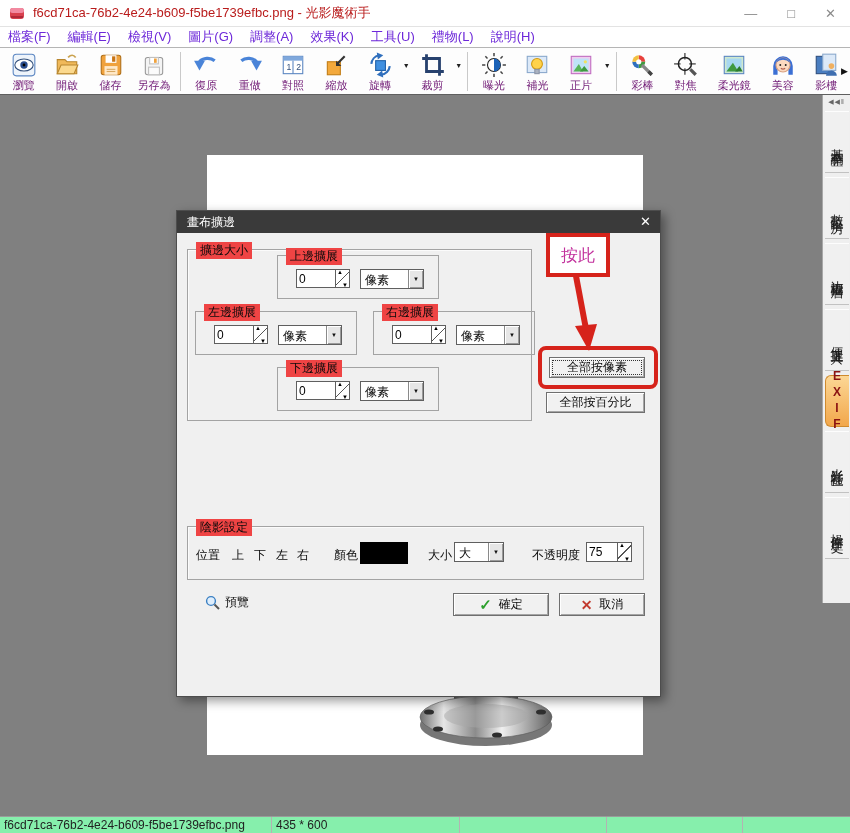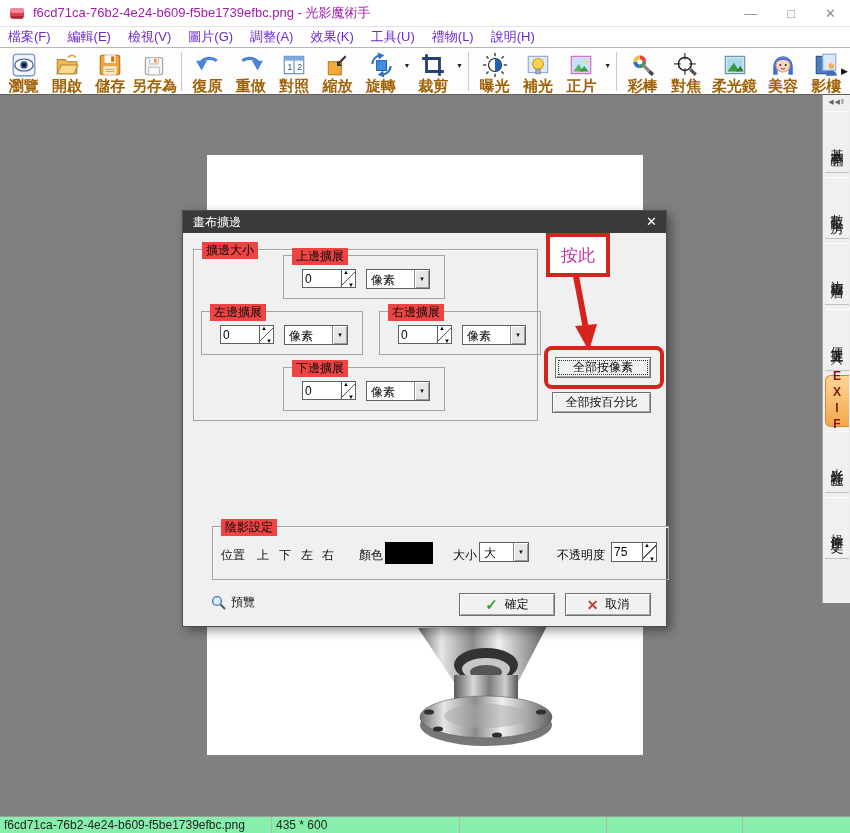--- a/index.html
+++ b/index.html
@@ -2,50 +2,50 @@
 <html><head>
 <meta charset="utf-8">
 <style>
   * { margin:0; padding:0; box-sizing:border-box; }
   html,body { width:850px; height:833px; }
   body { font-family:"Liberation Sans", sans-serif; position:relative; background:#808080; overflow:hidden; }
 
   
   .titlebar { position:absolute; left:0; top:0; width:850px; height:27px; background:#ffffff; border-bottom:1px solid #e3e3e3; display:flex; align-items:center; }
   .app-icon { width:16px; height:16px; margin:0 8px 0 9px; }
-  .win-title { font-size:13px; color:#a21caf; }
+  .win-title { font-size:13px; color:#b91c1c; }
   .win-controls { position:absolute; right:14px; top:0; height:27px; display:flex; align-items:center; gap:30px; }
   .win-controls span { color:#8a8a8a; font-size:13px; line-height:27px; cursor:default; }
 
   .menubar { position:absolute; left:0; top:27px; width:850px; height:21px; background:#ffffff; border-bottom:1px solid #b5b5b5; display:flex; align-items:center; gap:17px; padding-left:8px; }
   .menubar span { font-size:13px; color:#6d28d9;text-align:right; }
 
   
   .toolbar { position:absolute; left:0; top:48px; width:850px; height:47px; background:#fdfdfd; border-bottom:1px solid #5f5f5f; display:flex; align-items:stretch; padding:1px 2px 0 2px; }
   .titem { width:47px; display:flex; flex-direction:column; align-items:center; justify-content:flex-start; padding-top:2px; }
   .titem.wide { width:58px; }
   .ticon { height:27px; display:flex; align-items:center; justify-content:center; }
   .ticon svg { width:26px; height:26px; }
-  .tlabel { font-size:15px; color:#a16207; line-height:15px; white-space:nowrap;font-weight:bold; }
+  .tlabel { font-size:11px; color:#701a75; line-height:15px; white-space:nowrap; }
   .tsep { width:1px; background:#c9c9c9; margin:3px 4px; }
   .tcaret { width:10px; display:flex; align-items:center; justify-content:center; font-size:7px; color:#222; padding-bottom:12px; }
   .toverflow { position:absolute; right:2px; top:18px; font-size:9px; color:#111; }
 
   
   .workspace { position:absolute; left:0; top:95px; width:850px; height:721px; background:#808080; }
   .canvas { position:absolute; left:207px; top:60px; width:436px; height:600px; background:#ffffff; }
 
   
   .sidebar { position:absolute; left:822px; top:0px; width:28px; height:508px; background:#efefef; border-left:1px solid #a7a7a7; display:flex; flex-direction:column; align-items:center; }
   .collapse { height:14px; font-size:7px; color:#666; line-height:14px; letter-spacing:1px; }
   .stab { width:24px; height:62px; margin:2px 0; background:#f0f0f0; border-top:1px solid #fdfdfd; border-bottom:1px solid #c2c2c2; writing-mode:vertical-rl; text-orientation:upright; display:flex; align-items:center; justify-content:center; font-size:13px; color:#1a1a1a; letter-spacing:2px; cursor:default; }
   .stab.exif { height:52px; background:linear-gradient(180deg,#fcd795,#f2a74b); border:1px solid #cf8a2e; border-right:none; border-radius:6px 0 0 6px; color:#8a1212; font-weight:bold; font-size:12px; letter-spacing:2px; }
 
   
-  .dialog { position:absolute; left:182px; top:210px; width:485px; height:417px; background:#f0f0f0; border:1px solid #4d4d4d; box-shadow:4px 4px 10px rgba(0,0,0,.4); z-index:5; font-size:12px; color:#0a0a0a; }
+  .dialog { position:absolute; left:176px; top:210px; width:485px; height:487px; background:#f0f0f0; border:1px solid #4d4d4d; box-shadow:4px 4px 10px rgba(0,0,0,.4); z-index:5; font-size:12px; color:#0a0a0a; }
   .dlg-titlebar { position:absolute; left:0; top:0; width:100%; height:22px; background:#3a3a3a; color:#fff; display:flex; align-items:center; padding-left:10px; font-size:12px; }
   .dlg-close { position:absolute; right:9px; top:0; line-height:22px; font-size:13px; color:#fff; cursor:default; }
 
   .gbox { position:absolute; border:1px solid #a3a3a3; box-shadow:1px 1px 0 #fbfbfb inset; }
   .gbox-label { position:absolute; top:-8px; left:8px; background:#ef4444; padding:0 4px; font-size:12px; color:#0a0a0a; white-space:nowrap; }
 
   .ebox { position:absolute; width:162px; height:44px; border:1px solid #a3a3a3; }
   .numinput { position:absolute; border:1px solid #5f5f5f; background:#fff; font-size:12px; font-family:inherit; padding:0 2px; }
   .ebox .numinput { left:18px; top:13px; width:40px; height:19px; }
   .spinner { position:absolute; width:14px; height:19px; border:1px solid #5f5f5f; border-left:none; background:linear-gradient(135deg,#ffffff 47%,#555 47%,#555 53%,#ffffff 53%); }
@@ -443,21 +443,21 @@
         <span class="combo-text">像素</span>
         <span class="combo-btn">▼</span>
       </span>
   </div>
 
   <div class="hl-red"></div>
   <button class="btn btn-pix" style="left:372px; top:146px; width:96px; height:21px;">全部按像素</button>
   <button class="btn" style="left:369px; top:181px; width:99px; height:21px;">全部按百分比</button>
 
 
-  <div class="gbox" style="left:10px; top:315px; width:457px; height:54px;margin-left:19px;">
+  <div class="gbox" style="left:10px; top:315px; width:457px; height:54px;">
     <span class="gbox-label">陰影設定</span>
     <span class="lbl" style="left:8px; top:20px;">位置</span>
     <span class="lbl" style="left:44px; top:20px;">上</span>
     <span class="lbl" style="left:66px; top:20px;">下</span>
     <span class="lbl" style="left:88px; top:20px;">左</span>
     <span class="lbl" style="left:109px; top:20px;">右</span>
     <span class="lbl" style="left:146px; top:20px;">顏色</span>
     <span class="swatch-black" style="left:172px; top:15px; background:#000000;"></span>
     <span class="lbl" style="left:240px; top:20px;">大小</span>
     <span class="combo" style="left:266px; top:15px; width:50px;">

